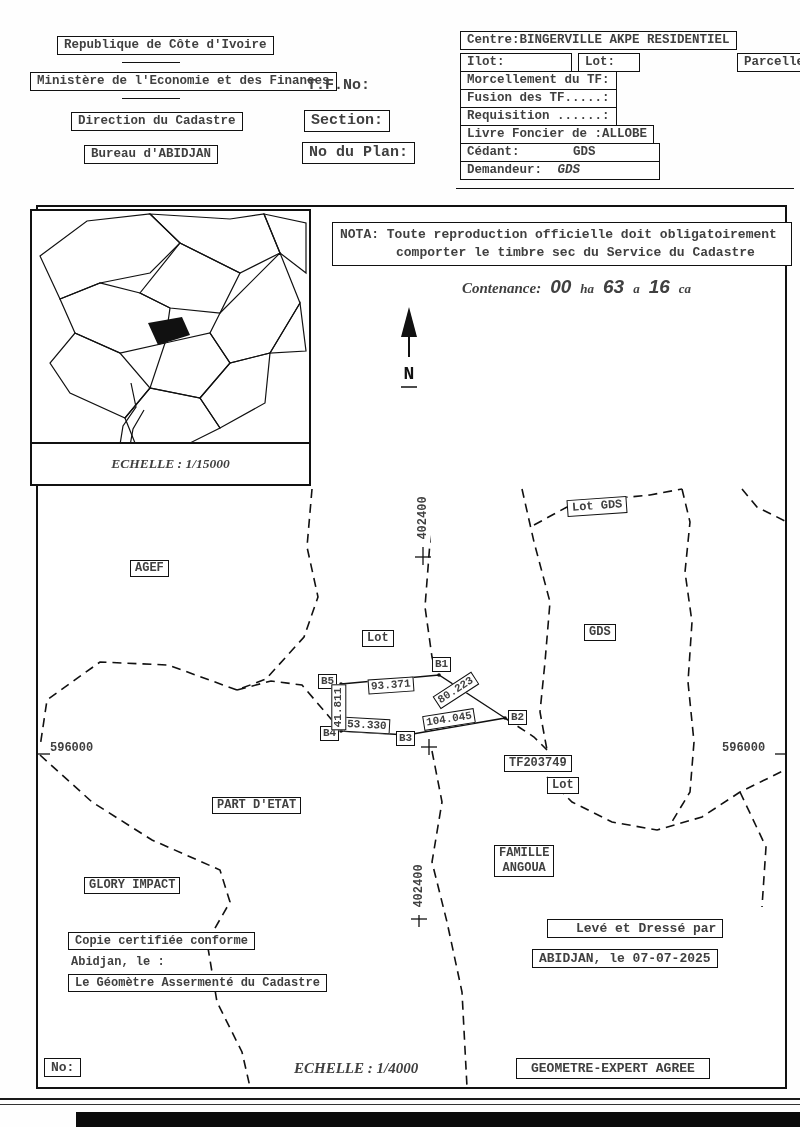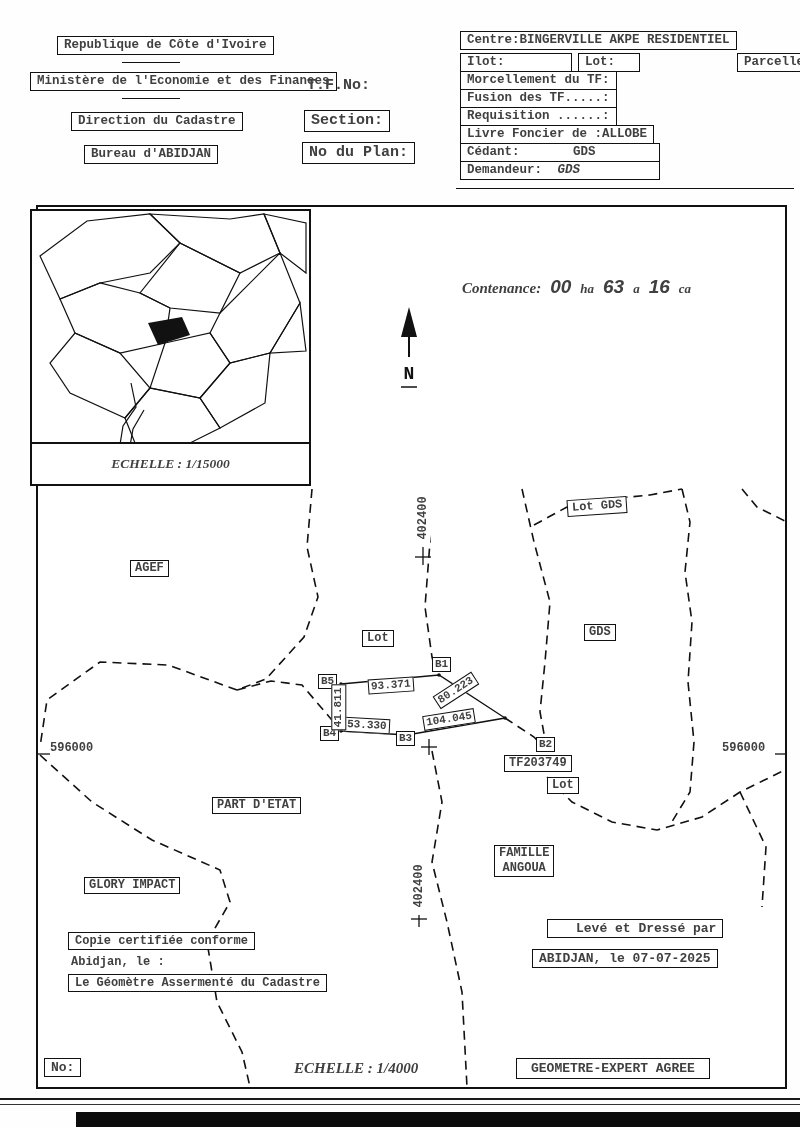--- a/index.html
+++ b/index.html
@@ -134,20 +134,24 @@
           <line x1="377" y1="350" x2="393" y2="350"></line>
         <line x1="381" y1="700" x2="381" y2="720"></line>
           <line x1="373" y1="712" x2="389" y2="712"></line>
         <line x1="0" y1="547" x2="12" y2="547"></line>
         <line x1="737" y1="547" x2="747" y2="547"></line>
         <line x1="383" y1="540" x2="399" y2="540"></line>
           <line x1="391" y1="532" x2="391" y2="548"></line>
       </g>
     </svg>
 
+    <div class="nota">
+      <div>NOTA: Toute reproduction officielle doit obligatoirement</div>
+      <div class="l2">comporter le timbre sec du Service du Cadastre</div>
+    </div>
 
     <div class="contenance serifbi">
       <span class="clabel">Contenance:</span>
       <span class="cnum">00</span>
       <span class="cunit">ha</span>
       <span class="cnum">63</span>
       <span class="cunit">a</span>
       <span class="cnum">16</span>
       <span class="cunit">ca</span>
     </div>
@@ -173,21 +177,21 @@
     </div>
     <div class="mlabel" style="left:466px; top:548px;">TF203749</div>
     <div class="mlabel" style="left:509px; top:570px;">Lot</div>
 
     <div class="coord rot90" style="left:356px; top:304px; width:58px;">402400</div>
     <div class="coord rot90" style="left:352px; top:672px; width:58px;">402400</div>
     <div class="coord" style="left:12px; top:534px;">596000</div>
     <div class="coord" style="left:684px; top:534px;">596000</div>
 
     <div class="mlabel bpt" style="left:394px; top:450px;">B1</div>
-    <div class="mlabel bpt" style="left:498px; top:503px;margin-top:27px;">B2</div>
+    <div class="mlabel bpt" style="left:470px; top:503px;">B2</div>
     <div class="mlabel bpt" style="left:358px; top:524px;">B3</div>
     <div class="mlabel bpt" style="left:282px; top:519px;">B4</div>
     <div class="mlabel bpt" style="left:280px; top:467px;">B5</div>
 
     <div class="mlabel meas" style="left:330px; top:471px; transform:rotate(-4deg);">93.371</div>
     <div class="mlabel meas" style="left:395px; top:476px; transform:rotate(-33deg);">80.223</div>
     <div class="mlabel meas" style="left:385px; top:505px; transform:rotate(-9deg);">104.045</div>
     <div class="mlabel meas" style="left:306px; top:511px; transform:rotate(3deg);">53.330</div>
     <div class="mlabel meas rot90" style="left:278px; top:493px;">41.811</div>
 

